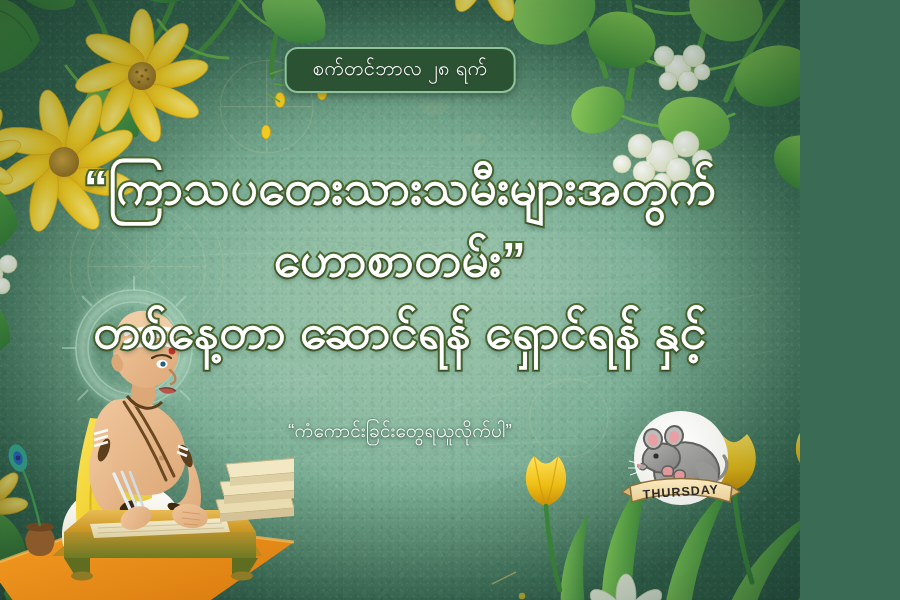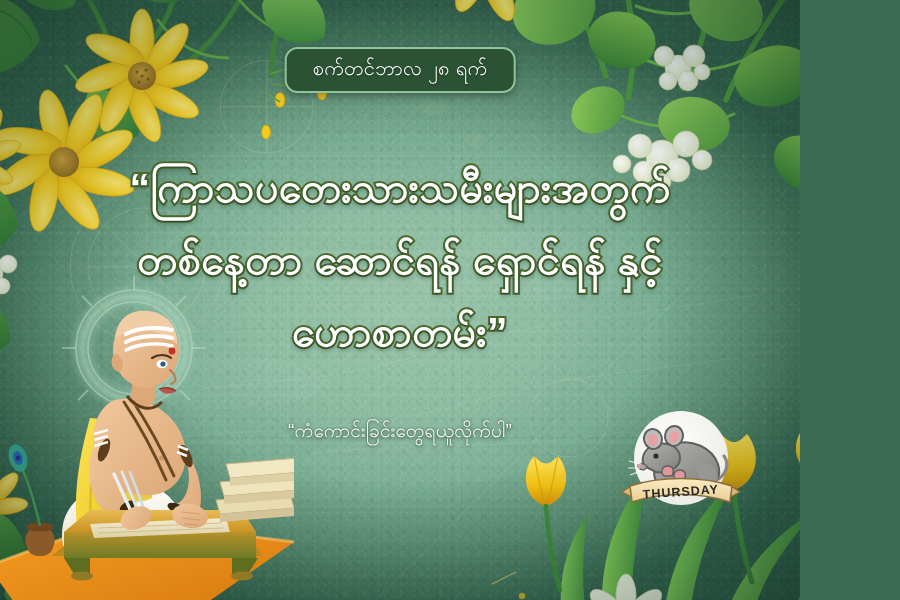--- a/index.html
+++ b/index.html
@@ -76,21 +76,21 @@
   }
 
   
   #quote-block {
     position:absolute; left:0; right:0; top:152px;
     text-align:center; z-index:5;
   }
   .quote-line {
     color:#ffffff;
     font-family:"Liberation Sans", sans-serif;
-    font-size:41px;
+    font-size:48px;
     font-weight:700;
     line-height:72px;
     letter-spacing:.5px;
     white-space:nowrap;
     -webkit-text-stroke:4px #4c6b2e;
     paint-order:stroke fill;
     text-shadow:
       0 3px 5px rgba(26,52,36,.45),
       0 1px 0 rgba(0,0,0,.25);
   }
@@ -669,22 +669,22 @@
       </g>
     </g>
   </svg>
 
   <div id="date-badge">
     <div id="date-badge-text">စက်တင်ဘာလ ၂၈ ရက်</div>
   </div>
 
   <div id="quote-block">
     <div class="quote-line">“ကြာသပတေးသားသမီးများအတွက်</div>
+    <div class="quote-line">ဟောစာတမ်း”</div>
     <div class="quote-line">တစ်နေ့တာ ဆောင်ရန် ရှောင်ရန် နှင့်</div>
-    <div class="quote-line">ဟောစာတမ်း”</div>
   </div>
 
   <div id="subtitle">“ကံကောင်းခြင်းတွေရယူလိုက်ပါ”</div>
 
   <div id="day-badge">
     <svg viewBox="0 0 122 122">
       <defs>
         <radialGradient id="circleG" cx=".42" cy=".34" r=".75">
           <stop offset="0" stop-color="#ffffff"></stop>
             <stop offset="1" stop-color="#e9e9e4"></stop>

